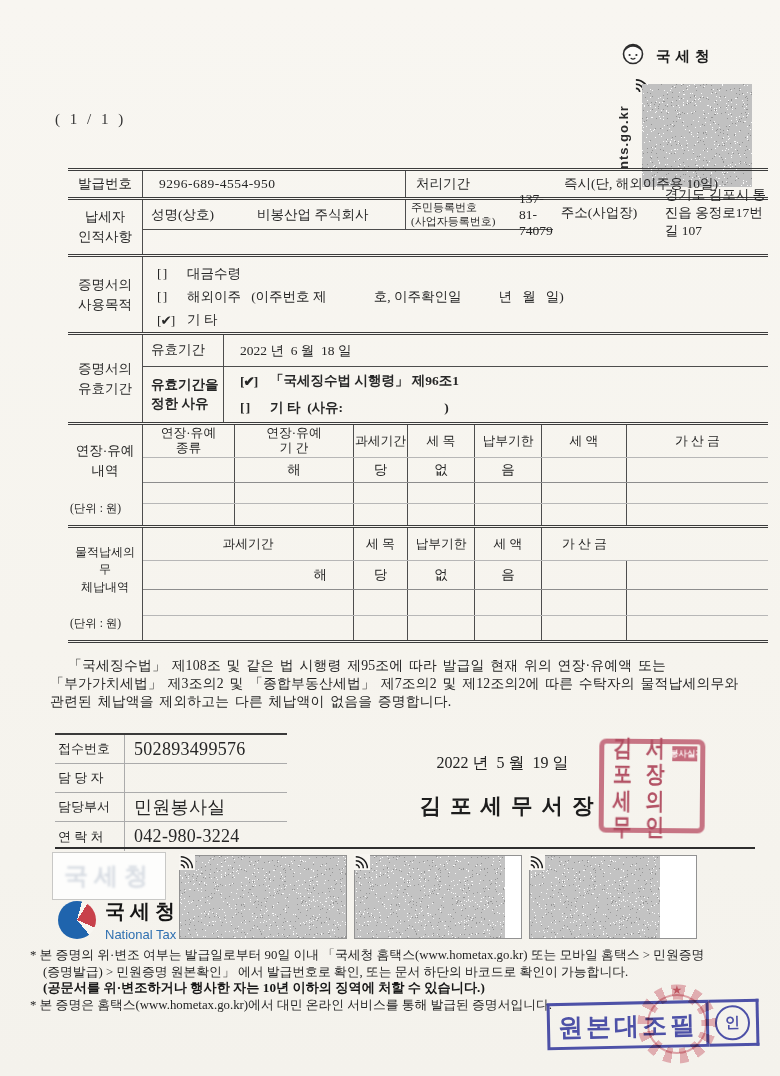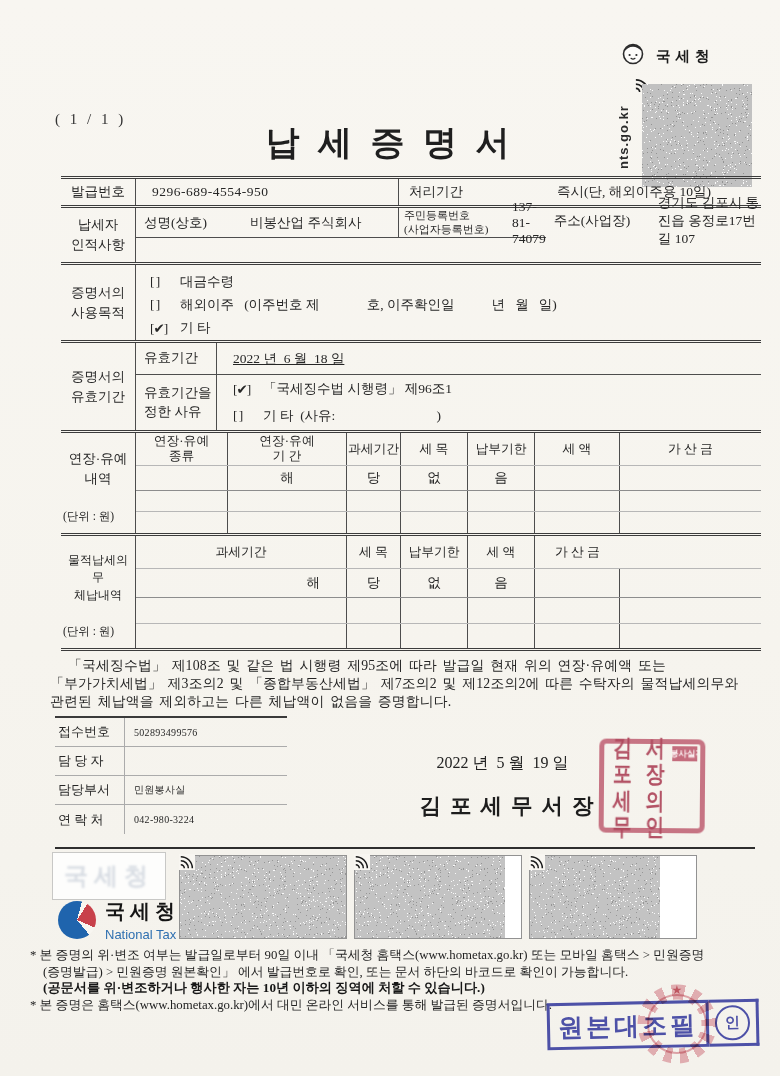--- a/index.html
+++ b/index.html
@@ -1,35 +1,35 @@
 <!DOCTYPE html>
 <html><head>
 <meta charset="utf-8">
 <style>
   html,body{margin:0;padding:0;background:#efede7;}
   .page{position:relative;width:780px;height:1076px;background:linear-gradient(180deg,#f8f6f1 0%,#f6f4ee 60%,#f4f2ec 100%);
         font-family:"Liberation Serif",serif;color:#262626;overflow:hidden;}
   .pre{white-space:pre-line;}
-  .keepsp{white-space:pre;text-decoration:underline;}
+  .keepsp{white-space:pre;}
 
   
   .page-indicator{position:absolute;left:55px;top:111px;font-size:15px;letter-spacing:3px;color:#333;}
   .doc-title{position:absolute;left:0;top:120px;width:100%;text-align:center;font-size:34px;font-weight:600;letter-spacing:5px;color:#1f1f1f;}
 
   .nts-badge{position:absolute;left:612px;top:40px;width:150px;height:152px;}
   .mascot{position:absolute;left:8px;top:0;}
   .agency-label{position:absolute;left:44px;top:7px;font-size:14.5px;font-weight:700;letter-spacing:5px;color:#1c1c1c;font-family:"Liberation Sans",sans-serif;}
   .nts-url{position:absolute;left:4px;top:44px;height:106px;writing-mode:vertical-rl;transform:rotate(180deg);
            font-family:"Liberation Sans",sans-serif;font-weight:700;font-size:13px;color:#2a2a2a;letter-spacing:1px;text-align:center;}
   .qr{position:absolute;left:30px;top:44px;width:110px;height:103px;}
   .wave{position:absolute;background:#f8f6f1;line-height:0;}
   .wave.qr-wave{left:22px;top:37px;}
 
   
-  .doc-table{position:absolute;left:61px;top:168px;width:700px;font-size:13.5px;margin-top:8px;}
+  .doc-table{position:absolute;left:68px;top:168px;width:700px;font-size:13.5px;}
   .sec{display:flex;border-bottom:3px double #3c3c3c;box-sizing:border-box;}
   .sec.first{border-top:3px double #3c3c3c;}
   .seclabel{width:75px;border-right:1px solid #4d4d4d;box-sizing:border-box;display:flex;align-items:center;justify-content:center;
             text-align:center;white-space:pre-line;line-height:1.45;flex-shrink:0;}
   .vline{border-right:1px solid #4d4d4d;box-sizing:border-box;}
 
   .sec-issue{height:32px;align-items:stretch;}
   .cell{display:flex;align-items:center;box-sizing:border-box;}
   .issue-val{width:263px;padding-left:16px;letter-spacing:.5px;}
   .issue-lbl2{width:108px;padding-left:10px;}
@@ -47,21 +47,21 @@
 
   .sec-purpose{height:78px;}
   .opts{flex:1;padding:5px 0 0 14px;display:flex;flex-direction:column;justify-content:space-around;}
   .opt{display:flex;align-items:center;height:24px;}
   .mark{white-space:pre;width:30px;letter-spacing:-1px;}
   .opt-suffix{white-space:pre;}
 
   .sec-validity{height:90px;}
   .vd-rows{flex:1;display:flex;flex-direction:column;}
   .vd-row1{height:32px;display:flex;border-bottom:1px solid #4d4d4d;box-sizing:border-box;}
-  .vd-row2{flex:1;display:flex;}
+  .vd-row2{flex:1;display:flex;font-weight:bold;}
   .vd-lbl{width:81px;padding-left:8px;display:flex;align-items:center;border-right:1px solid #4d4d4d;box-sizing:border-box;white-space:pre-line;line-height:1.35;}
   .vd-val{flex:1;display:flex;align-items:center;padding-left:16px;}
   .vd-opts{flex:1;display:flex;flex-direction:column;justify-content:space-evenly;padding-left:16px;}
 
   .sec-table{}
   .sec-ext{height:103px;}
   .sec-rem{height:115px;}
   .tbl-label{flex-direction:column;justify-content:space-between;align-items:center;padding:16px 2px 8px;}
   .tbl-label .unit{align-self:flex-start;font-size:11.5px;letter-spacing:0;}
   .tbl{flex:1;display:flex;flex-direction:column;}
@@ -78,25 +78,25 @@
   .tdata-rem{height:30px;border-bottom:1px solid #8d8d8d;}
   .tempty1-rem{height:26px;border-bottom:1px solid #b7b7b7;}
   .tempty2-rem{height:25px;}
   .tc.trustee-data{justify-content:flex-end;padding-right:26px;}
 
   
   .statement{position:absolute;left:50px;top:657px;width:706px;font-size:13.8px;line-height:18px;
              text-indent:18px;letter-spacing:.2px;word-spacing:2px;word-break:keep-all;color:#242424;}
 
   
-  .receipt{position:absolute;left:55px;top:716px;width:232px;border-top:2px solid #3a3a3a;}
+  .receipt{position:absolute;left:55px;top:733px;width:232px;border-top:2px solid #3a3a3a;}
   .rc-row{display:flex;height:29px;border-bottom:1px solid #ababab;box-sizing:border-box;}
   .rc-row:last-child{border-bottom:none;}
   .rc-lbl{width:70px;border-right:1px solid #ababab;box-sizing:border-box;display:flex;align-items:center;padding-left:3px;font-size:13px;white-space:pre;}
-  .rc-val{flex:1;display:flex;align-items:center;padding-left:9px;font-size:10px;letter-spacing:.3px;}
+  .rc-val{flex:1;display:flex;align-items:center;padding-left:9px;font-size:18px;letter-spacing:.3px;}
 
   .issue-date{position:absolute;left:395px;top:753px;width:215px;text-align:center;font-size:16px;white-space:pre;color:#222;}
   .issuer{position:absolute;left:396px;top:791px;width:230px;text-align:center;font-size:21.5px;font-weight:700;letter-spacing:9px;color:#1d1d1d;}
 
   .office-seal{position:absolute;left:599px;top:739px;width:106px;height:94px;border:5px solid rgba(183,73,95,.8);border-radius:7px;
                box-sizing:border-box;display:flex;flex-direction:row;justify-content:space-between;padding:2px 3px 3px;
                opacity:.93;filter:blur(.35px);transform:rotate(.5deg);}
   .seal-line{font-weight:800;font-size:19px;letter-spacing:2px;text-align:center;color:rgba(170,60,82,.95);transform:scaleY(1.25);line-height:1.1;}
   .seal-banner{height:15px;background:rgba(183,73,95,.85);color:#fdf3f4;font-size:8.5px;font-weight:700;
                display:flex;align-items:center;justify-content:center;white-space:nowrap;overflow:hidden;letter-spacing:0;}
@@ -152,21 +152,20 @@
         <feFuncB type="discrete" tableValues="0.25 0.5 0.96"></feFuncB>
         <feFuncA type="linear" slope="0" intercept="1"></feFuncA>
       </feComponentTransfer>
     </filter>
   </defs>
 </svg>
 
 <div class="page">
 
   <div class="page-indicator">( 1 / 1 )</div>
-  <div class="doc-title">납 세 증 명 서</div>
 
   <div class="nts-badge">
     <span class="mascot">
       <svg width="26" height="26" viewBox="0 0 26 26">
         <circle cx="13" cy="14" r="9.5" fill="#fdfcfa" stroke="#2b2b2b" stroke-width="1.6"></circle>
         <path d="M3.8 12.5 a9.5 9.5 0 0 1 18.4 -1 q-4.6 -4.8 -9.2 -4.8 q-5.5 0 -9.2 5.8 z" fill="#2b2b2b"></path>
         <circle cx="9.6" cy="15" r="1.1" fill="#2b2b2b"></circle>
         <circle cx="16.4" cy="15" r="1.1" fill="#2b2b2b"></circle>
         <path d="M11 18.3 q2 1.6 4 0" stroke="#2b2b2b" fill="none" stroke-width="1.2" stroke-linecap="round"></path>
       </svg>

